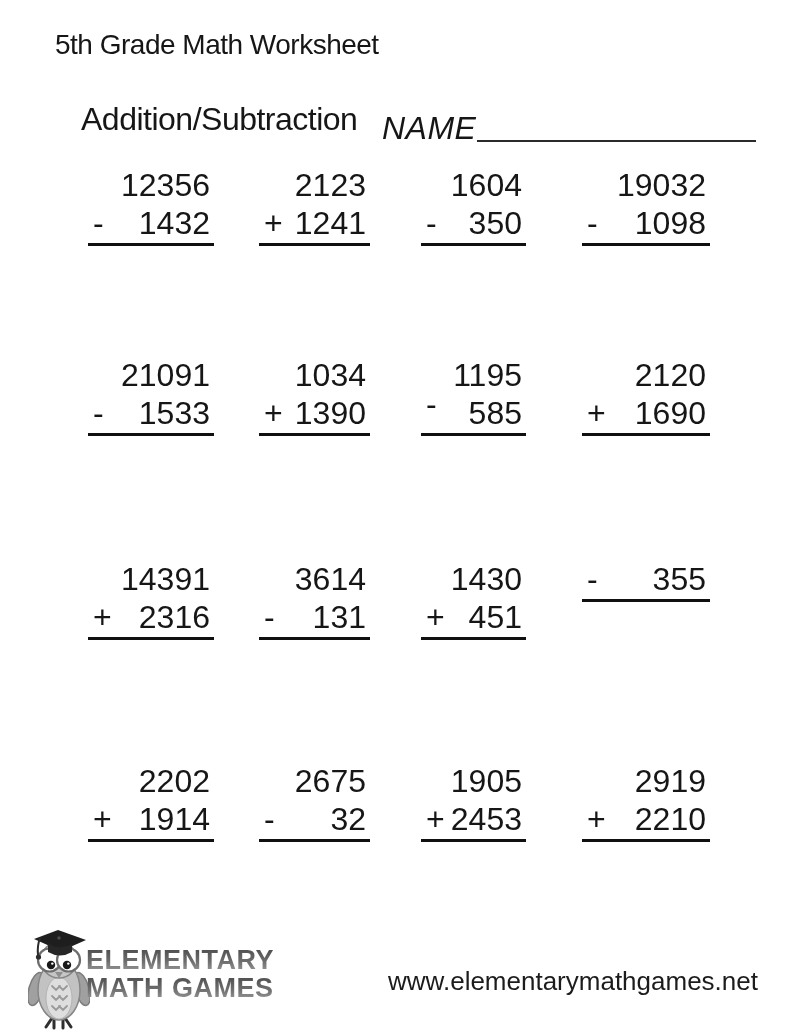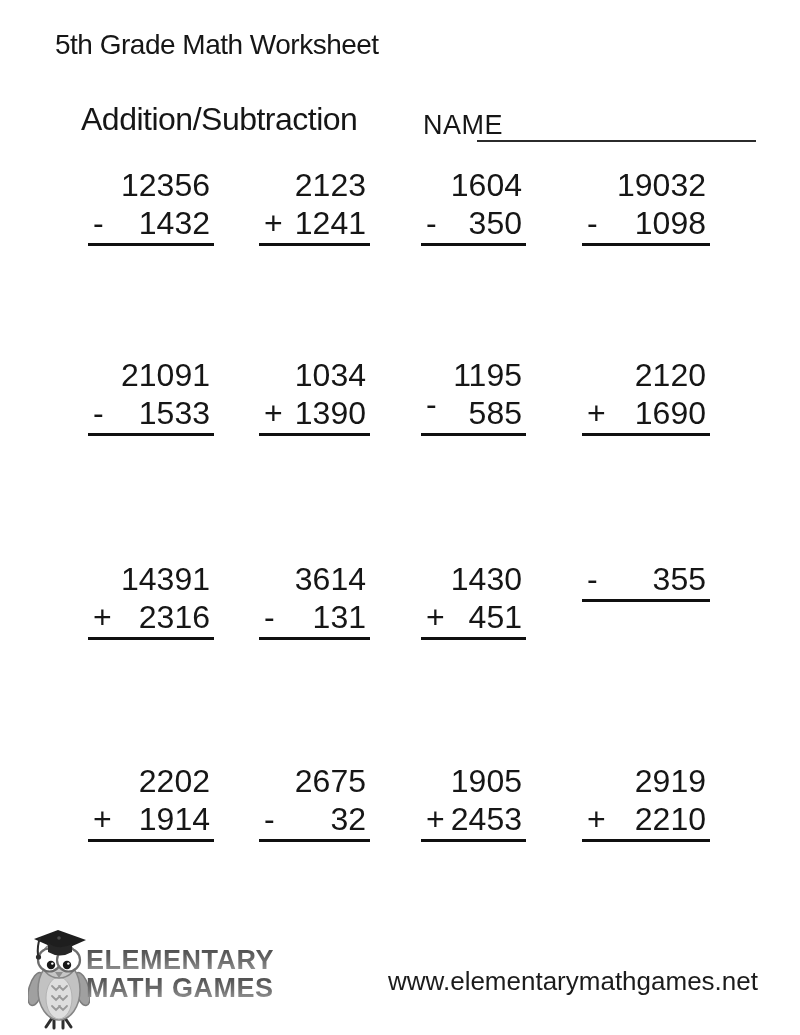--- a/index.html
+++ b/index.html
@@ -4,21 +4,21 @@
 <style>
   html,body{margin:0;padding:0;background:#ffffff;}
   .sheet{
     position:relative;width:800px;height:1035px;background:#ffffff;
     font-family:"Liberation Sans", sans-serif;color:#161616;overflow:hidden;
   }
   .abs{position:absolute;}
   
   .title{left:55px;top:29px;font-size:28px;letter-spacing:-0.5px;}
   .subtitle{left:55px;top:101px;font-size:32px;letter-spacing:-0.5px;margin-left:26px;}
-  .name-label{left:423px;top:110px;font-size:27px;letter-spacing:0.5px;}
+  .name-label{left:382px;top:110px;font-size:32px;letter-spacing:0.5px;font-style:italic;}
   .name-line{left:477px;top:140px;width:279px;height:0;border-top:2px solid #2b2b2b;}
   
   .problem{position:absolute;font-size:32px;line-height:38px;}
   .c0{left:88px;width:126px}
   .c1{left:259px;width:111px}
   .c2{left:421px;width:105px}
   .c3{left:582px;width:128px}
   .r0{top:166px}
   .r1{top:356px}
   .r2{top:560px}

